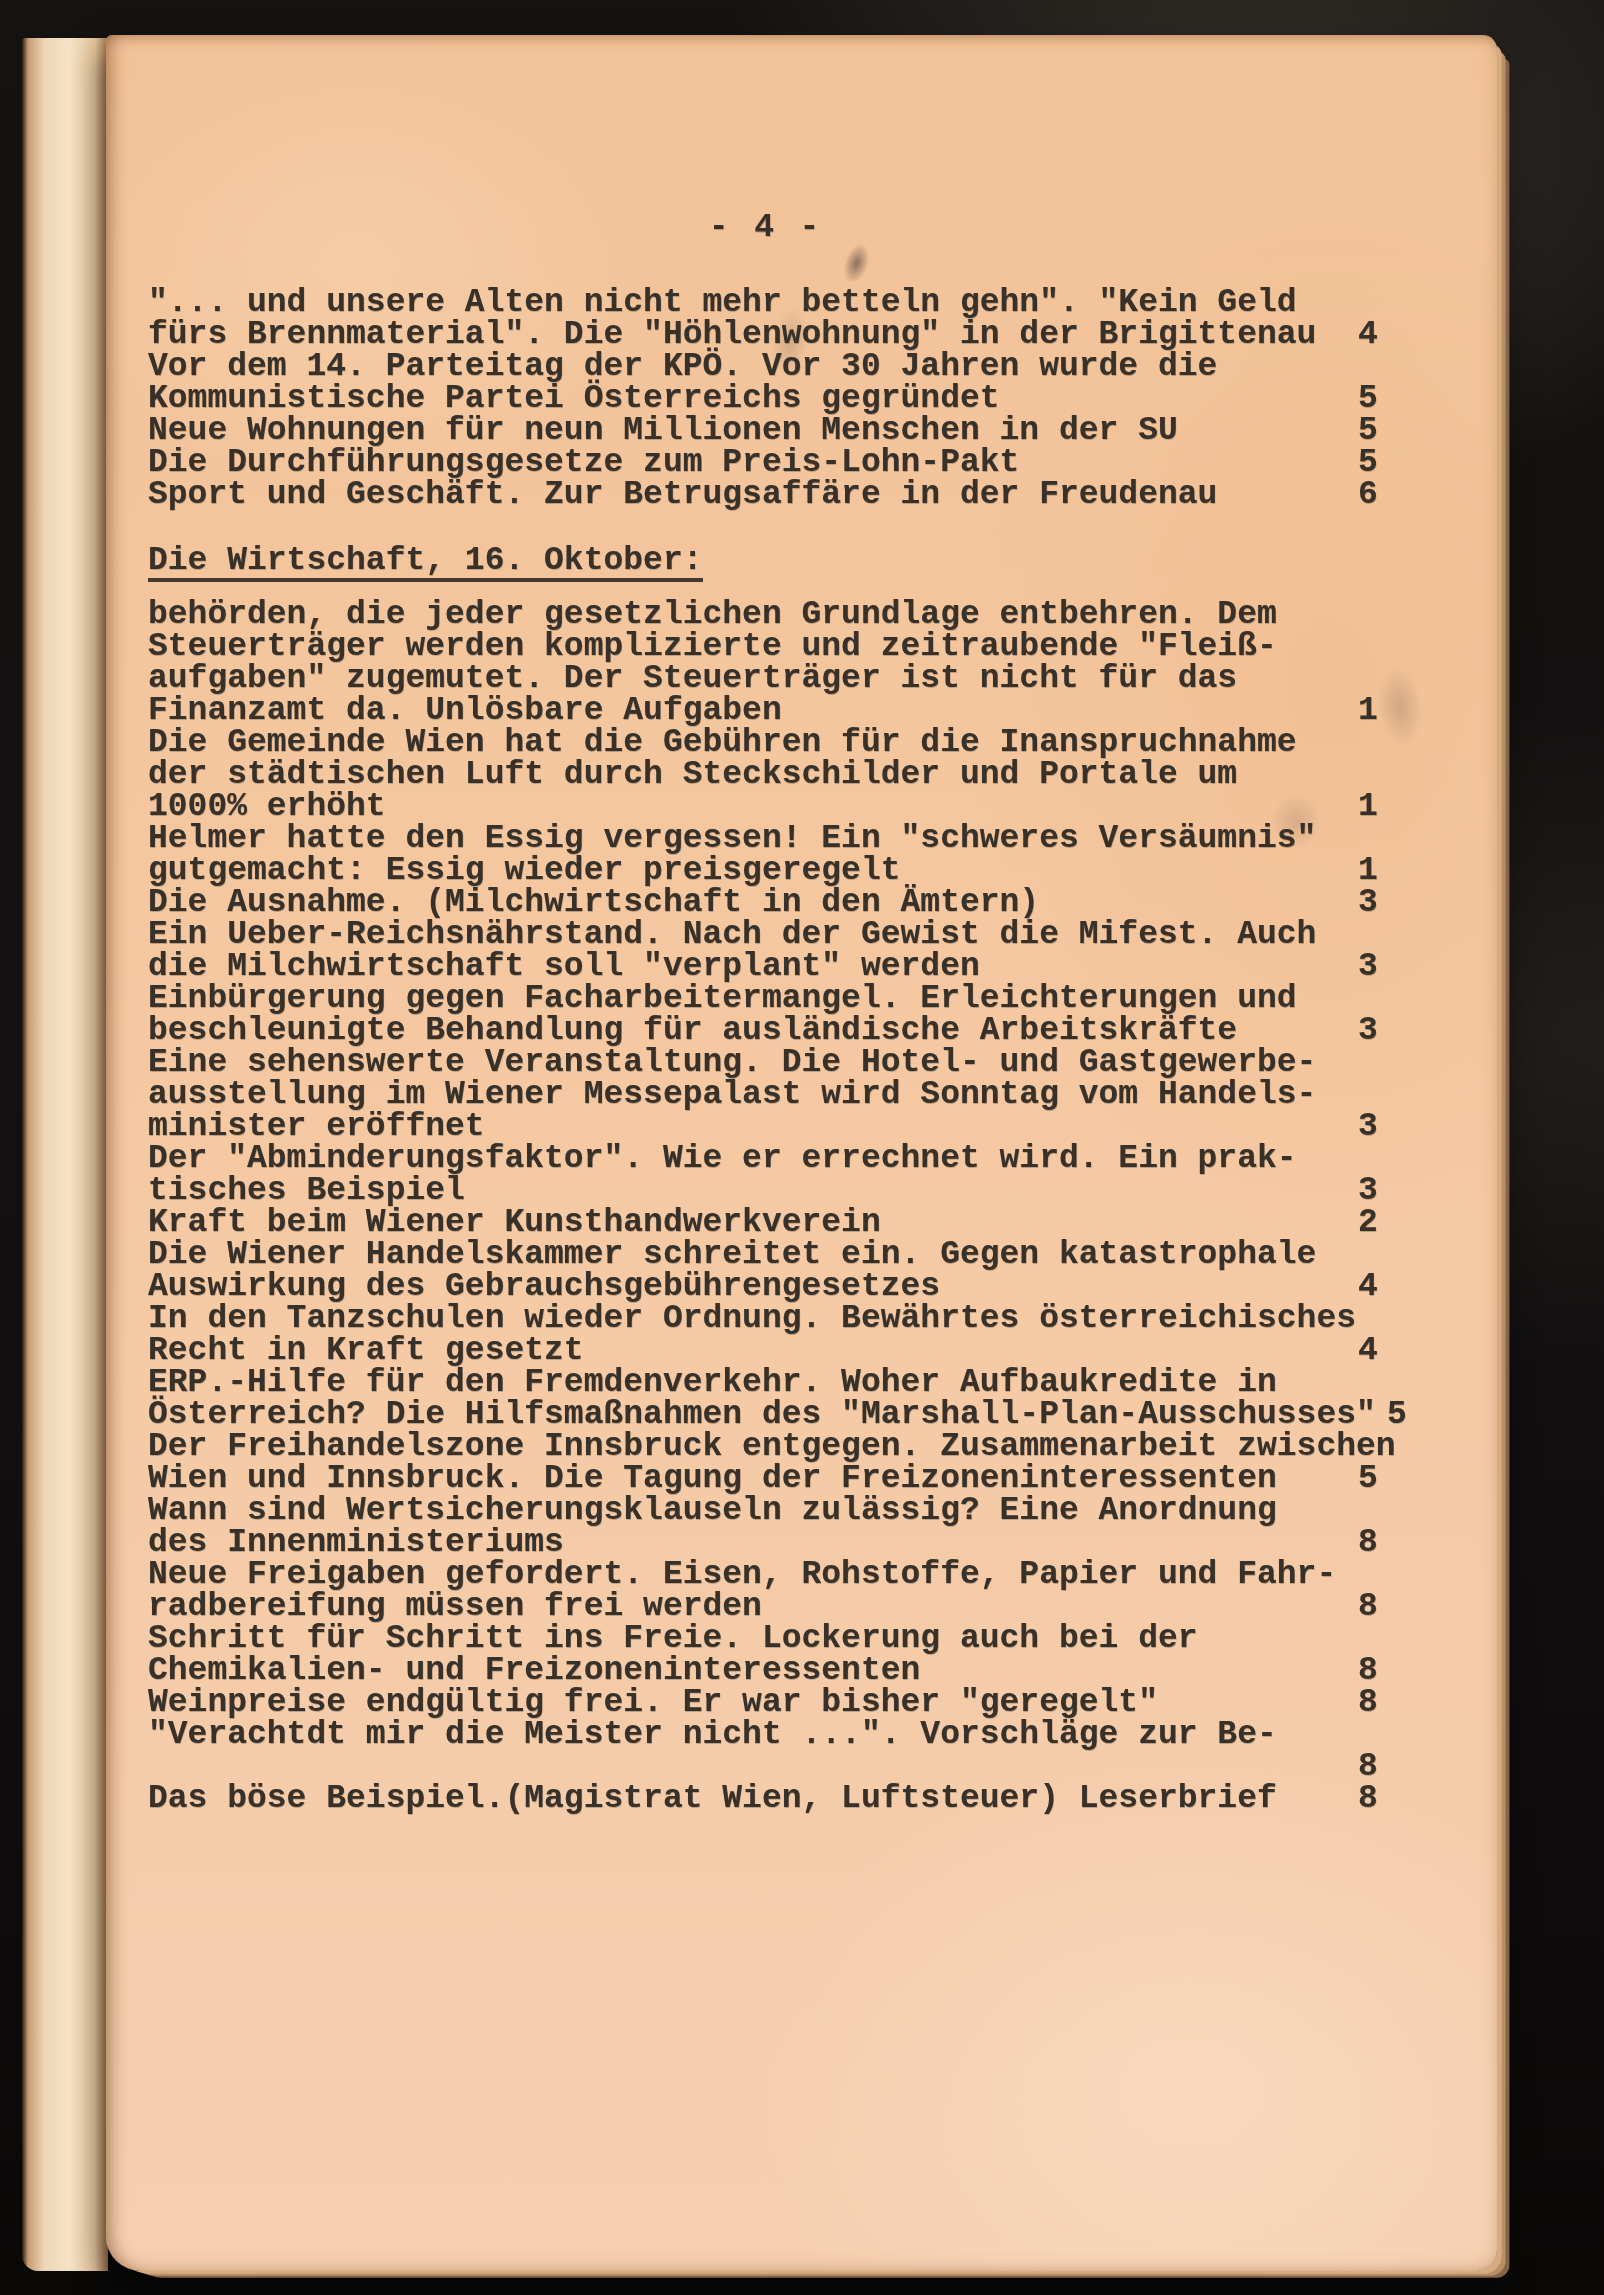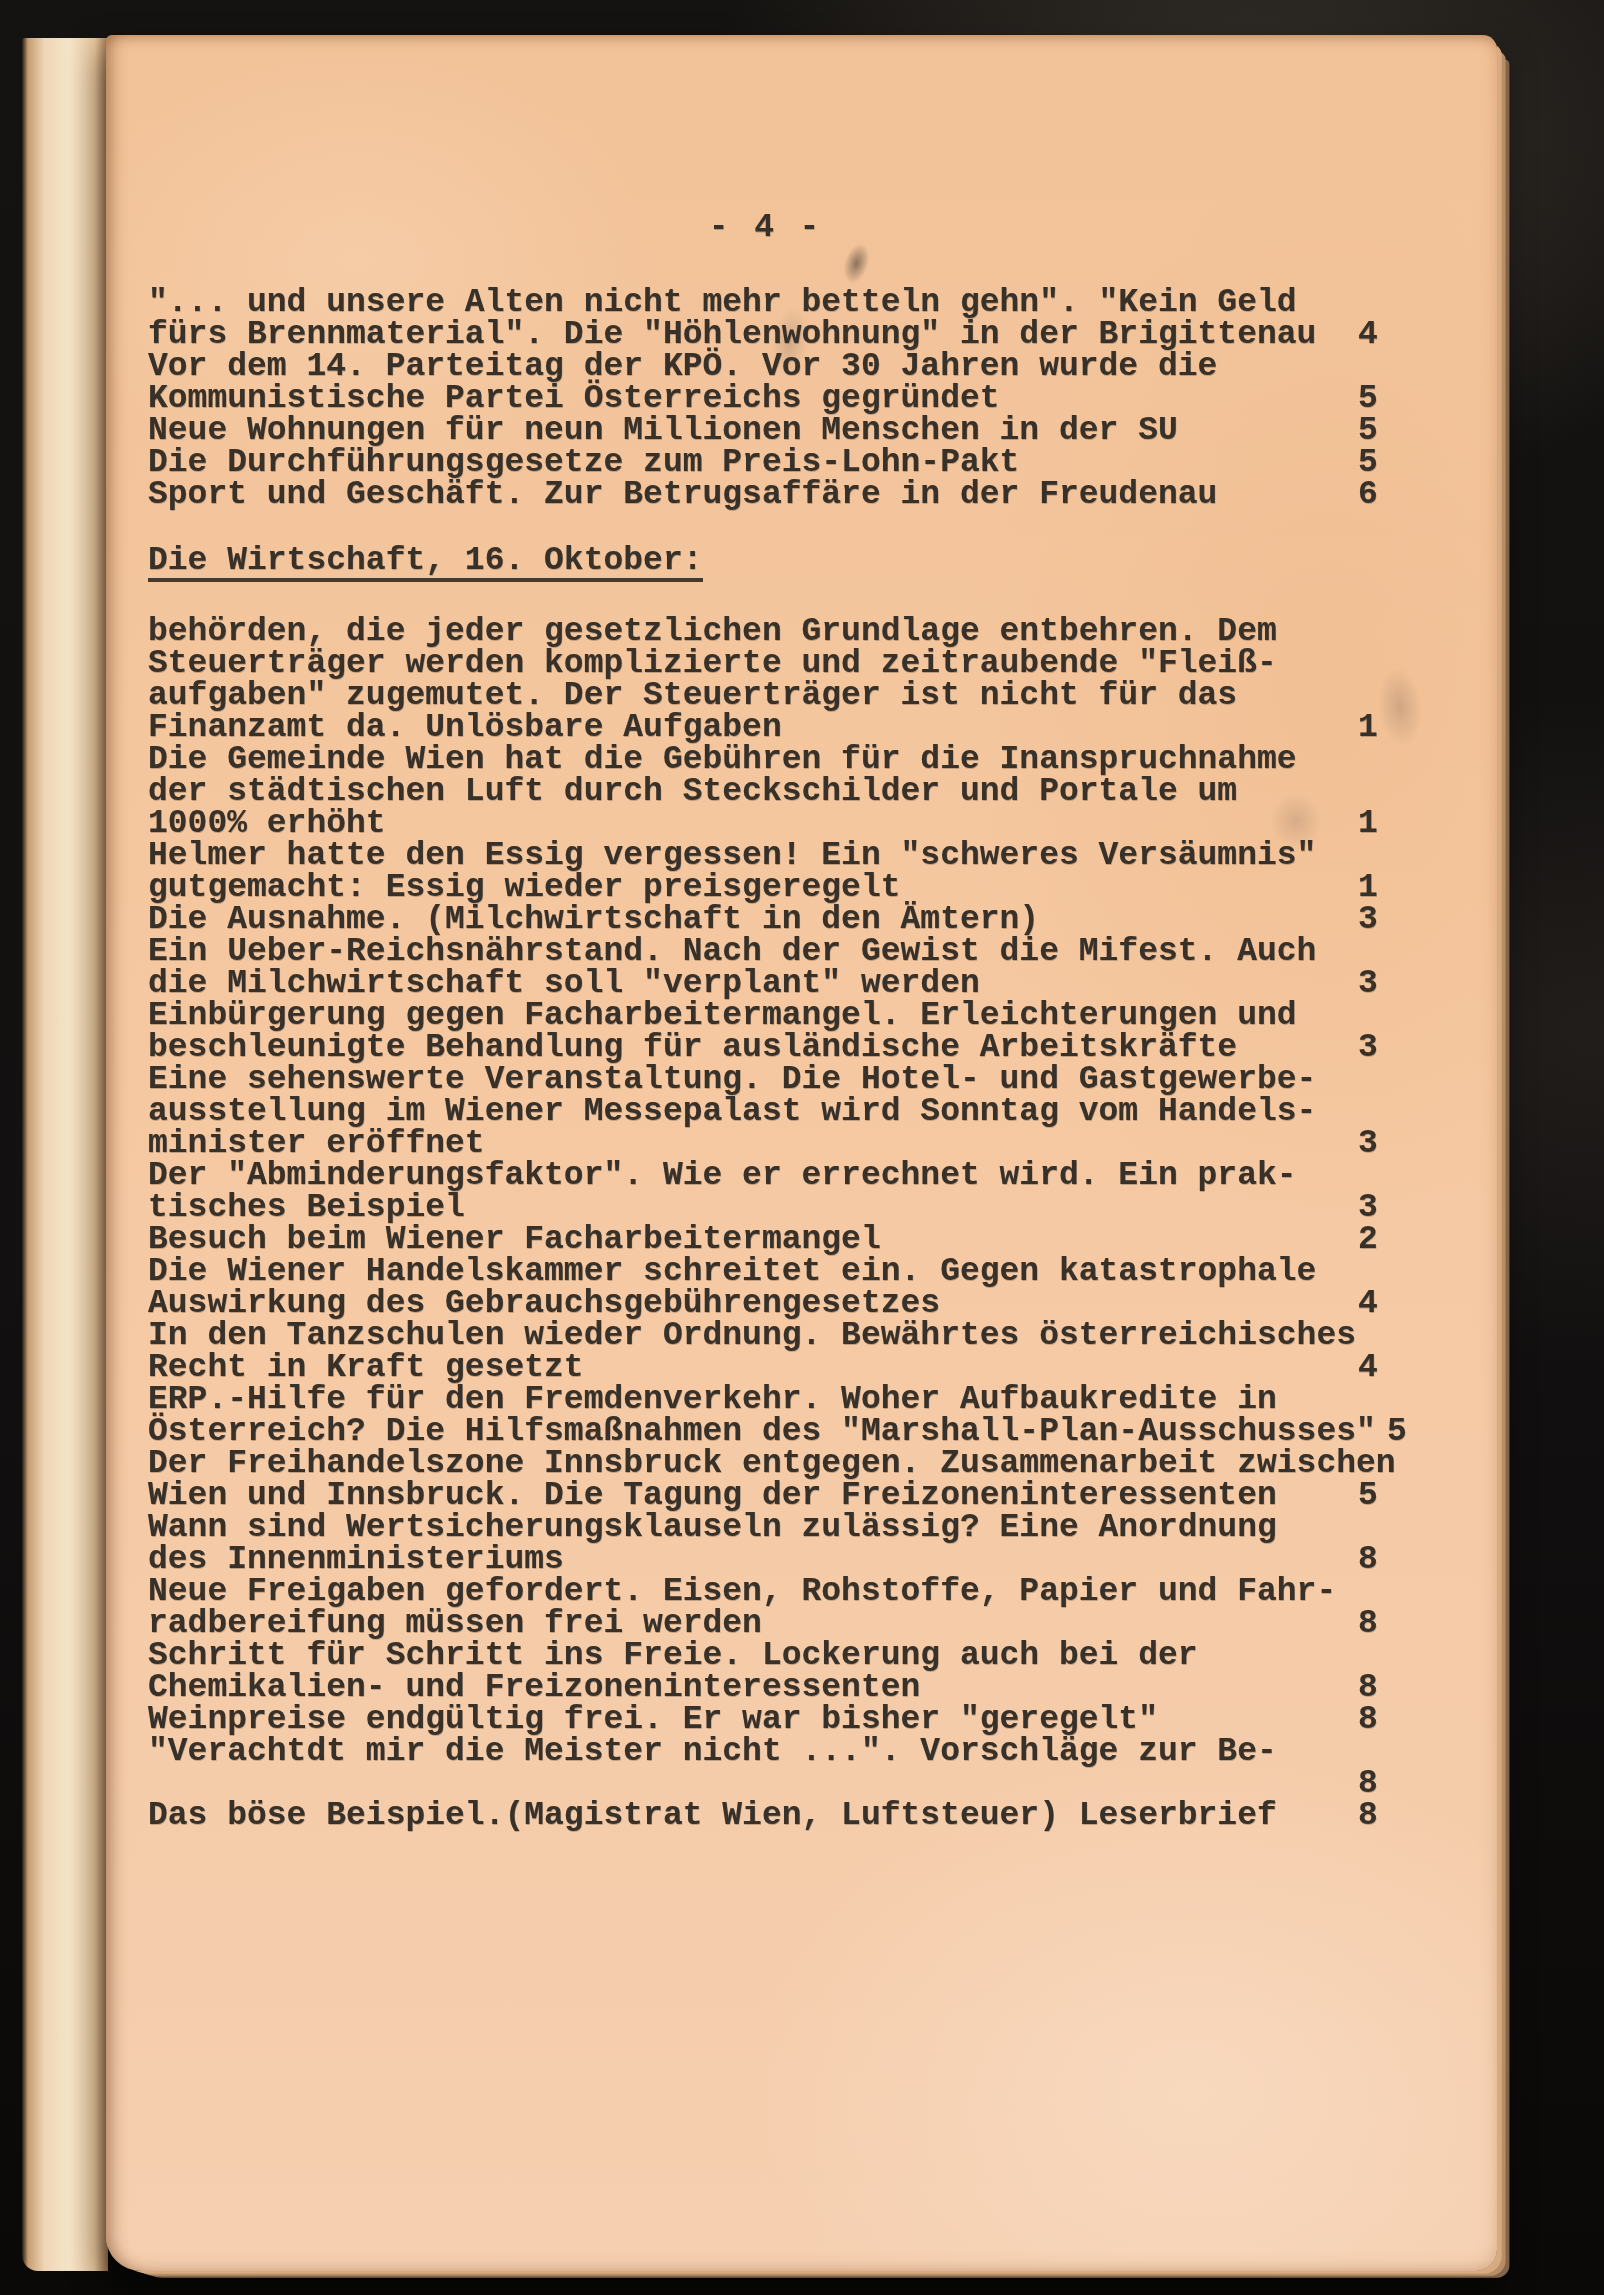--- a/index.html
+++ b/index.html
@@ -49,21 +49,21 @@
     text-align:center; font-size:33px; font-weight:700; line-height:32px;
     letter-spacing:2.9px; margin-bottom:43px;
     text-shadow:0.5px 0.5px 0 rgba(55,49,42,0.30);
   }
   .row { position:relative; height:32px; white-space:nowrap; }
   .line-text, .line-num, .heading-text {
     font-size:33px; font-weight:700; line-height:32px;
     text-shadow:0.5px 0.5px 0 rgba(55,49,42,0.28), -0.2px 0 0 rgba(55,49,42,0.18);
   }
   .line-num { position:absolute; top:0; left:1210px; }
-  .heading-row { margin-top:34px; margin-bottom:33px; height:38px; white-space:nowrap; }
+  .heading-row { margin-top:34px; margin-bottom:16px; height:38px; white-space:nowrap; }
   .heading-text {
     display:inline-block; border-bottom:4.3px solid rgba(52,46,38,0.92);
     padding-bottom:1.4px;
   }
   .smudge { position:absolute; pointer-events:none; }
   .s1 { left:734px; top:200px; width:33px; height:57px;
         background:radial-gradient(closest-side, rgba(40,34,28,0.50), transparent 72%);
         transform:rotate(18deg); }
   .s2 { left:658px; top:257px; width:52px; height:100px;
         background:radial-gradient(closest-side, rgba(72,62,52,0.20), transparent 70%);
@@ -109,21 +109,21 @@
         <div class="row"><span class="line-text">Die Ausnahme. (Milchwirtschaft in den Ämtern)</span><span class="line-num">3</span></div>
         <div class="row"><span class="line-text">Ein Ueber-Reichsnährstand. Nach der Gewist die Mifest. Auch</span></div>
         <div class="row"><span class="line-text">die Milchwirtschaft soll "verplant" werden</span><span class="line-num">3</span></div>
         <div class="row"><span class="line-text">Einbürgerung gegen Facharbeitermangel. Erleichterungen und</span></div>
         <div class="row"><span class="line-text">beschleunigte Behandlung für ausländische Arbeitskräfte</span><span class="line-num">3</span></div>
         <div class="row"><span class="line-text">Eine sehenswerte Veranstaltung. Die Hotel- und Gastgewerbe-</span></div>
         <div class="row"><span class="line-text">ausstellung im Wiener Messepalast wird Sonntag vom Handels-</span></div>
         <div class="row"><span class="line-text">minister eröffnet</span><span class="line-num">3</span></div>
         <div class="row"><span class="line-text">Der "Abminderungsfaktor". Wie er errechnet wird. Ein prak-</span></div>
         <div class="row"><span class="line-text">tisches Beispiel</span><span class="line-num">3</span></div>
-        <div class="row"><span class="line-text">Besuch beim Wiener Facharbeitermangel</span><span class="line-num">2</span></div>
+        <div class="row"><span class="line-text">Kraft beim Wiener Kunsthandwerkverein</span><span class="line-num">2</span></div>
         <div class="row"><span class="line-text">Die Wiener Handelskammer schreitet ein. Gegen katastrophale</span></div>
         <div class="row"><span class="line-text">Auswirkung des Gebrauchsgebührengesetzes</span><span class="line-num">4</span></div>
         <div class="row"><span class="line-text">In den Tanzschulen wieder Ordnung. Bewährtes österreichisches</span></div>
         <div class="row"><span class="line-text">Recht in Kraft gesetzt</span><span class="line-num">4</span></div>
         <div class="row"><span class="line-text">ERP.-Hilfe für den Fremdenverkehr. Woher Aufbaukredite in</span></div>
         <div class="row"><span class="line-text">Österreich? Die Hilfsmaßnahmen des "Marshall-Plan-Ausschusses"</span><span class="line-num" style="left: 1239px;">5</span></div>
         <div class="row"><span class="line-text">Der Freihandelszone Innsbruck entgegen. Zusammenarbeit zwischen</span></div>
         <div class="row"><span class="line-text">Wien und Innsbruck. Die Tagung der Freizoneninteressenten</span><span class="line-num">5</span></div>
         <div class="row"><span class="line-text">Wann sind Wertsicherungsklauseln zulässig? Eine Anordnung</span></div>
         <div class="row"><span class="line-text">des Innenministeriums</span><span class="line-num">8</span></div>

